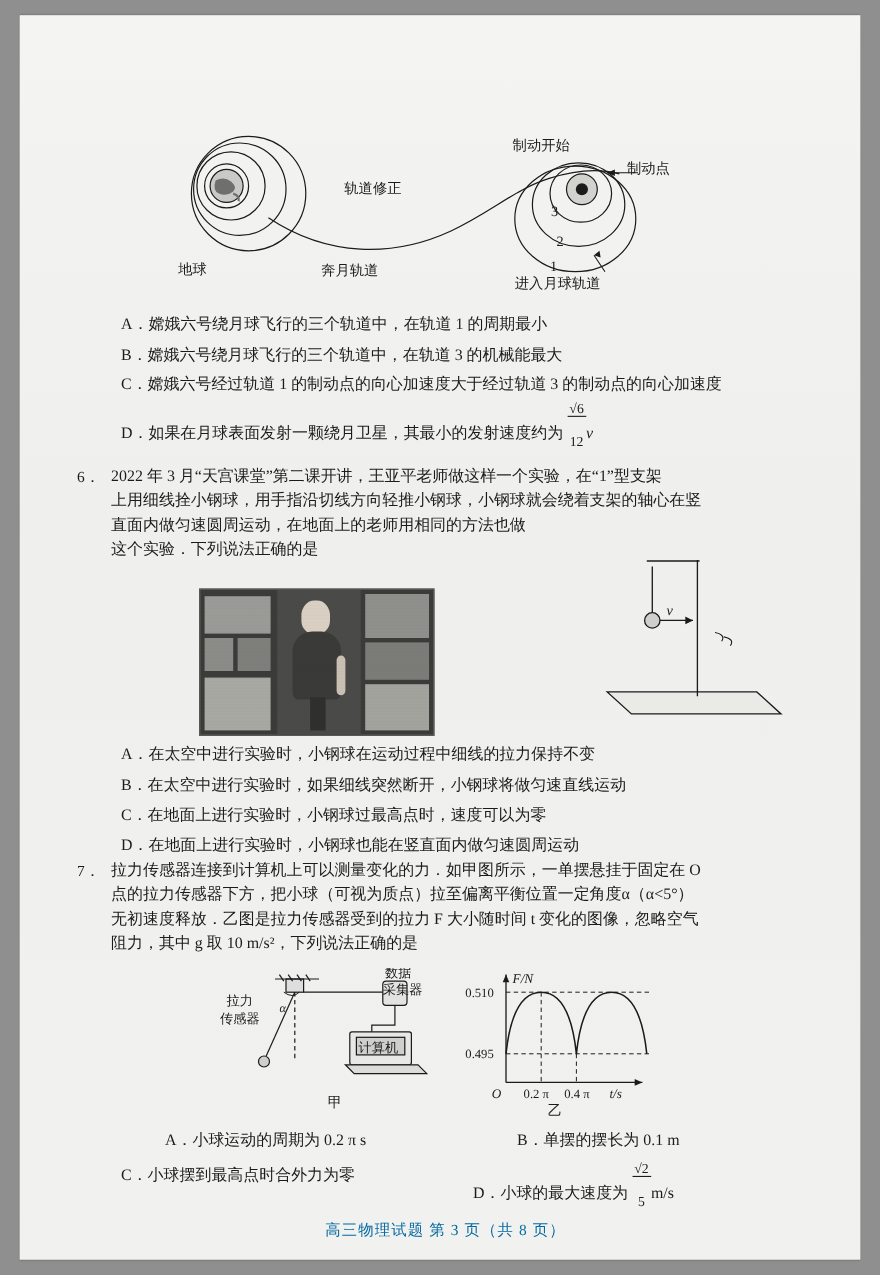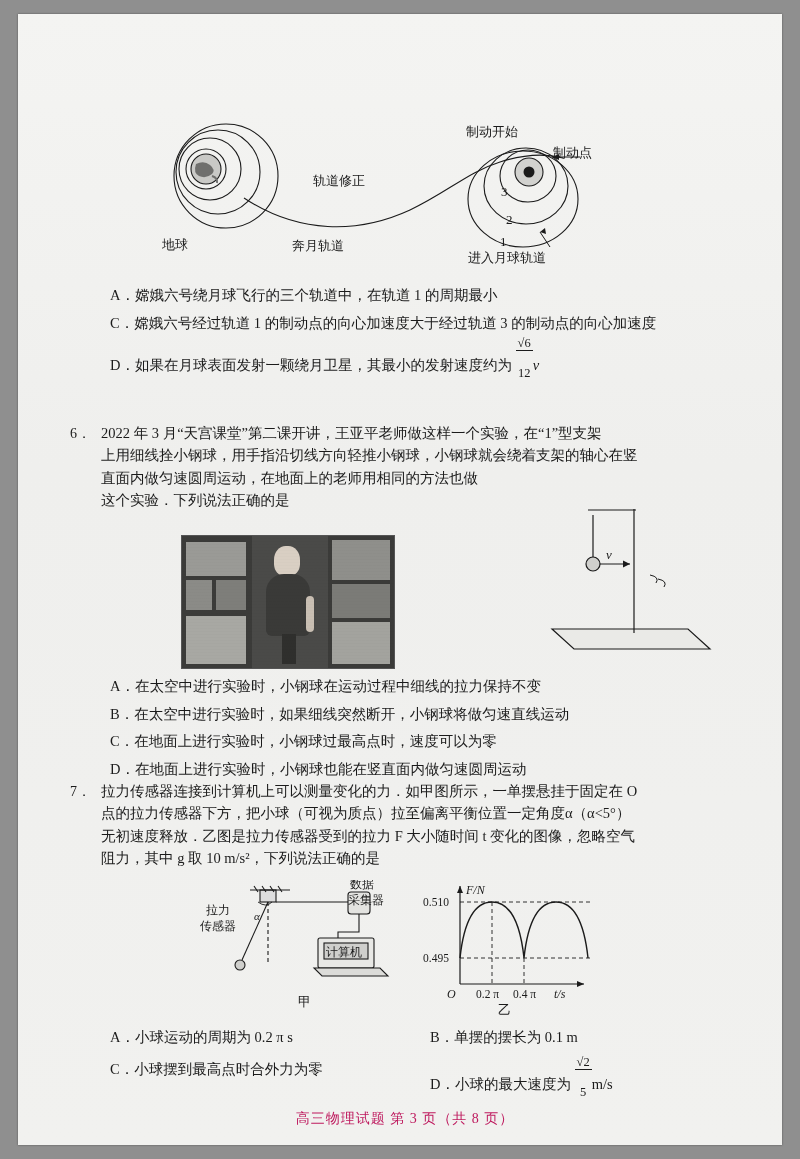--- a/index.html
+++ b/index.html
@@ -34,21 +34,21 @@
   }
   .photo .panel{position:absolute;background:#8d8d8a;}
   .photo .dark{position:absolute;background:#3b3b39;}
   .photo .astro{position:absolute;background:#d8cfc4;border-radius:45% 45% 40% 40%;}
   .stand{position:absolute;left:520px;top:487px;width:185px;height:166px;}
 
   
   .fig7{position:absolute;left:180px;top:866px;width:420px;height:135px;}
 
   .footer{position:absolute;left:0;right:0;top:1096px;text-align:center;
-     font-size:14px;color:#be185d;letter-spacing:1px;padding-left:10px;}
+     font-size:14px;color:#0369a1;letter-spacing:1px;padding-left:10px;}
 
   .frac{display:inline-block;text-align:center;vertical-align:-0.55em;font-size:12.5px;line-height:1.05;}
   .frac .num{display:block;border-bottom:1px solid #1b1b1b;padding:0 2px;}
   .frac .den{display:block;padding:16px 2px;}
   .ital{font-style:italic;}
   svg{display:block;}
   .noise{position:absolute;inset:0;pointer-events:none;
     background:repeating-linear-gradient(0deg, rgba(0,0,0,.012) 0 1px, rgba(255,255,255,0) 1px 3px);}
 </style>
 </head>
@@ -82,29 +82,30 @@
         <path d="M404 43 l7 -3 l0 6 z" fill="#1b1b1b" stroke="none"></path>
 
         <path d="M402 133 L392 118" stroke-width="1"></path>
         <path d="M392 118 l6 2 l-1 -6 z" fill="#1b1b1b" stroke="none"></path>
       </g>
       <text x="353" y="82" font-size="13" fill="#1b1b1b" font-family="'Liberation Serif',serif">3</text>
       <text x="358" y="110" font-size="13" fill="#1b1b1b" font-family="'Liberation Serif',serif">2</text>
       <text x="352" y="132" font-size="13" fill="#1b1b1b" font-family="'Liberation Serif',serif">1</text>
     </svg>
     <div class="lbl" style="left:14px;top:122px;">地球</div>
-    <div class="lbl" style="left:165px;top:58px;">轨道修正</div>
+    <div class="lbl" style="left:165px;top:48px;">轨道修正</div>
     <div class="lbl" style="left:120px;top:123px;margin-left:24px;">奔月轨道</div>
     <div class="lbl" style="left:318px;top:9px;">制动开始</div>
-    <div class="lbl" style="left:405px;top:30px;">制动点</div>
+    <div class="lbl" style="left:422px;top:30px;">制动点</div>
     <div class="lbl" style="left:320px;top:135px;">进入月球轨道</div>
   </div>
 
   <div class="q-block" style="left:92px;top:268px;width:640px;">
     <div class="opt">A．嫦娥六号绕月球飞行的三个轨道中，在轨道 1 的周期最小</div>
+    <div class="opt">B．嫦娥六号绕月球飞行的三个轨道中，在轨道 3 的机械能最大</div>
     <div class="opt">C．嫦娥六号经过轨道 1 的制动点的向心加速度大于经过轨道 3 的制动点的向心加速度</div>
     <div class="opt" style="line-height:2.3;">
       <span>D．如果在月球表面发射一颗绕月卫星，其最小的发射速度约为</span>
       <span class="frac">
         <span class="num">√6</span>
         <span class="den">12</span>
       </span><span class="ital">v</span>
     </div>
   </div>
 
@@ -214,21 +215,21 @@
       <text x="249" y="118" font-size="12" font-style="italic" fill="#1b1b1b" font-family="'Liberation Serif',serif">O</text>
       <text x="278" y="118" font-size="11.5" fill="#1b1b1b" font-family="'Liberation Serif',serif">0.2 π</text>
       <text x="315" y="118" font-size="11.5" fill="#1b1b1b" font-family="'Liberation Serif',serif">0.4 π</text>
       <text x="356" y="118" font-size="12" font-style="italic" fill="#1b1b1b" font-family="'Liberation Serif',serif">t/s</text>
       <text x="300" y="134" font-size="13" fill="#1b1b1b" font-family="'Liberation Serif',serif">乙</text>
     </svg>
   </div>
 
   <div class="q-block" style="left:92px;top:1010px;width:660px;">
     <div style="display:flex;">
-      <div class="opt" style="width:320px;">A．小球运动的周期为 0.2 π s</div>
+      <div class="opt" style="width:320px;margin-left:40px;">A．小球运动的周期为 0.2 π s</div>
       <div class="opt">B．单摆的摆长为 0.1 m</div>
     </div>
     <div style="display:flex;margin-top:4px;">
       <div class="opt" style="width:320px;">C．小球摆到最高点时合外力为零</div>
       <div class="opt">
         <span>D．小球的最大速度为</span>
         <span class="frac">
           <span class="num">√2</span>
           <span class="den">5</span>
         </span><span>m/s</span>

